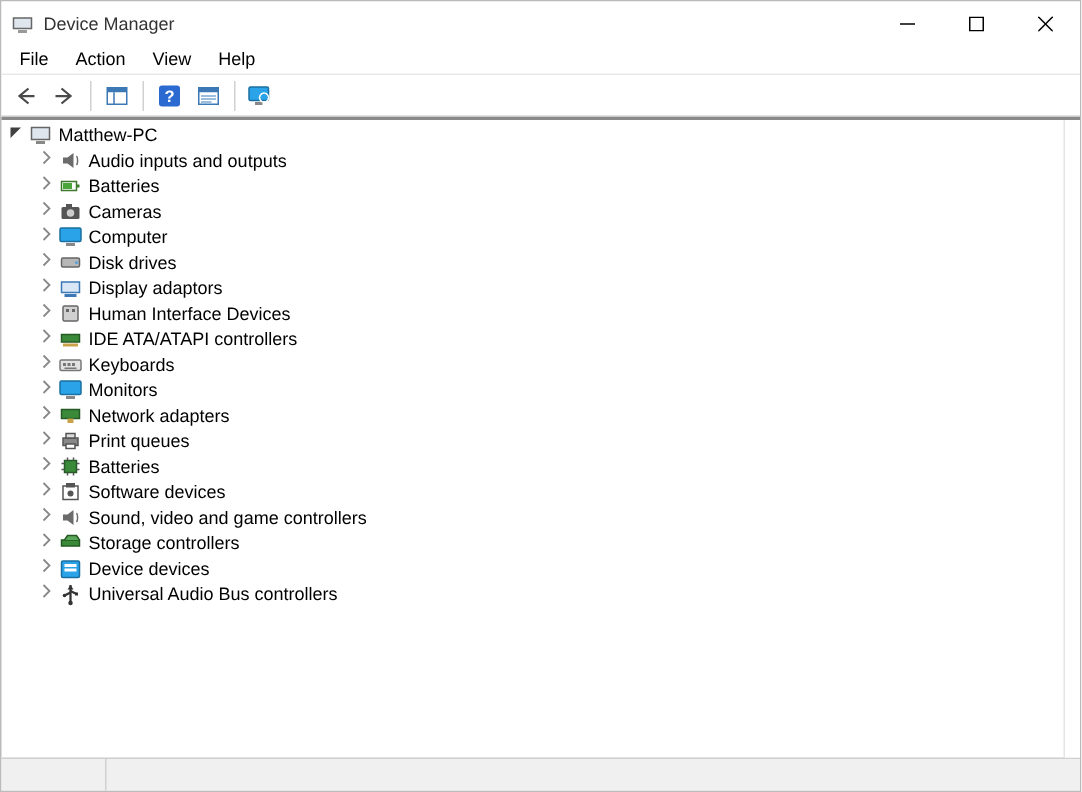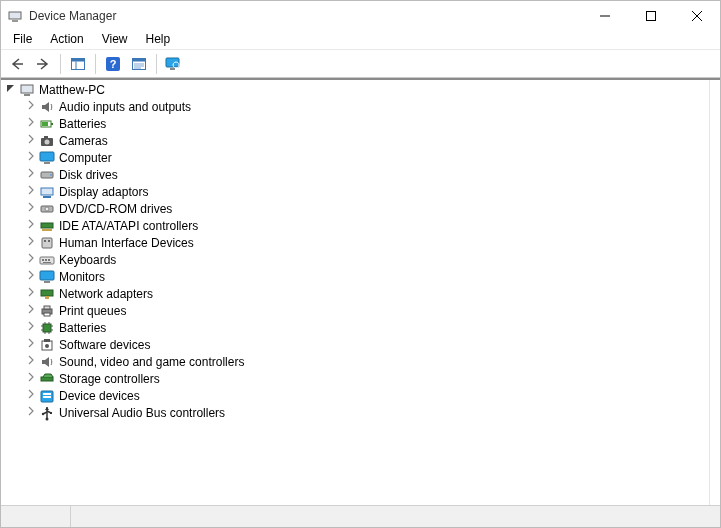--- a/index.html
+++ b/index.html
@@ -229,54 +229,40 @@
             <span class="label">Display adaptors</span>
           </div>
           <div class="node">
             <span class="caret">
               <svg width="10" height="10" viewBox="0 0 10 10">
                 <path d="M3 1 L7 5 L3 9" fill="none" stroke="#888" stroke-width="1.2"></path>
               </svg>
             </span>
             <span class="nicon">
               <svg width="16" height="16" viewBox="0 0 16 16">
-                <rect x="2" y="5" width="12" height="6" rx="1" fill="#b7b7b7" stroke="#666"></rect>
-                <circle cx="8" cy="8" r="2" fill="#eee" stroke="#888"></circle>
-              </svg>
-            </span>
-            <span class="label">DVD/CD-ROM drives</span>
-          </div>
-          <div class="node">
-            <span class="caret">
-              <svg width="10" height="10" viewBox="0 0 10 10">
-                <path d="M3 1 L7 5 L3 9" fill="none" stroke="#888" stroke-width="1.2"></path>
-              </svg>
-            </span>
-            <span class="nicon">
-              <svg width="16" height="16" viewBox="0 0 16 16">
-                <rect x="2" y="5" width="12" height="5" fill="#3a8a3a" stroke="#245a24"></rect>
-                <rect x="3" y="11" width="10" height="2" fill="#c9a24a"></rect>
-              </svg>
-            </span>
-            <span class="label">IDE ATA/ATAPI controllers</span>
-          </div>
-          <div class="node">
-            <span class="caret">
-              <svg width="10" height="10" viewBox="0 0 10 10">
-                <path d="M3 1 L7 5 L3 9" fill="none" stroke="#888" stroke-width="1.2"></path>
-              </svg>
-            </span>
-            <span class="nicon">
-              <svg width="16" height="16" viewBox="0 0 16 16">
                 <rect x="3" y="3" width="10" height="10" rx="1" fill="#d0d0d0" stroke="#666"></rect>
                 <rect x="5" y="5" width="2" height="2" fill="#666"></rect>
                 <rect x="9" y="5" width="2" height="2" fill="#666"></rect>
               </svg>
             </span>
             <span class="label">Human Interface Devices</span>
+          </div>
+          <div class="node">
+            <span class="caret">
+              <svg width="10" height="10" viewBox="0 0 10 10">
+                <path d="M3 1 L7 5 L3 9" fill="none" stroke="#888" stroke-width="1.2"></path>
+              </svg>
+            </span>
+            <span class="nicon">
+              <svg width="16" height="16" viewBox="0 0 16 16">
+                <rect x="2" y="5" width="12" height="5" fill="#3a8a3a" stroke="#245a24"></rect>
+                <rect x="3" y="11" width="10" height="2" fill="#c9a24a"></rect>
+              </svg>
+            </span>
+            <span class="label">IDE ATA/ATAPI controllers</span>
           </div>
           <div class="node">
             <span class="caret">
               <svg width="10" height="10" viewBox="0 0 10 10">
                 <path d="M3 1 L7 5 L3 9" fill="none" stroke="#888" stroke-width="1.2"></path>
               </svg>
             </span>
             <span class="nicon">
               <svg width="16" height="16" viewBox="0 0 16 16">
                 <rect x="1" y="5" width="14" height="7" rx="1" fill="#e2e2e2" stroke="#777"></rect>

